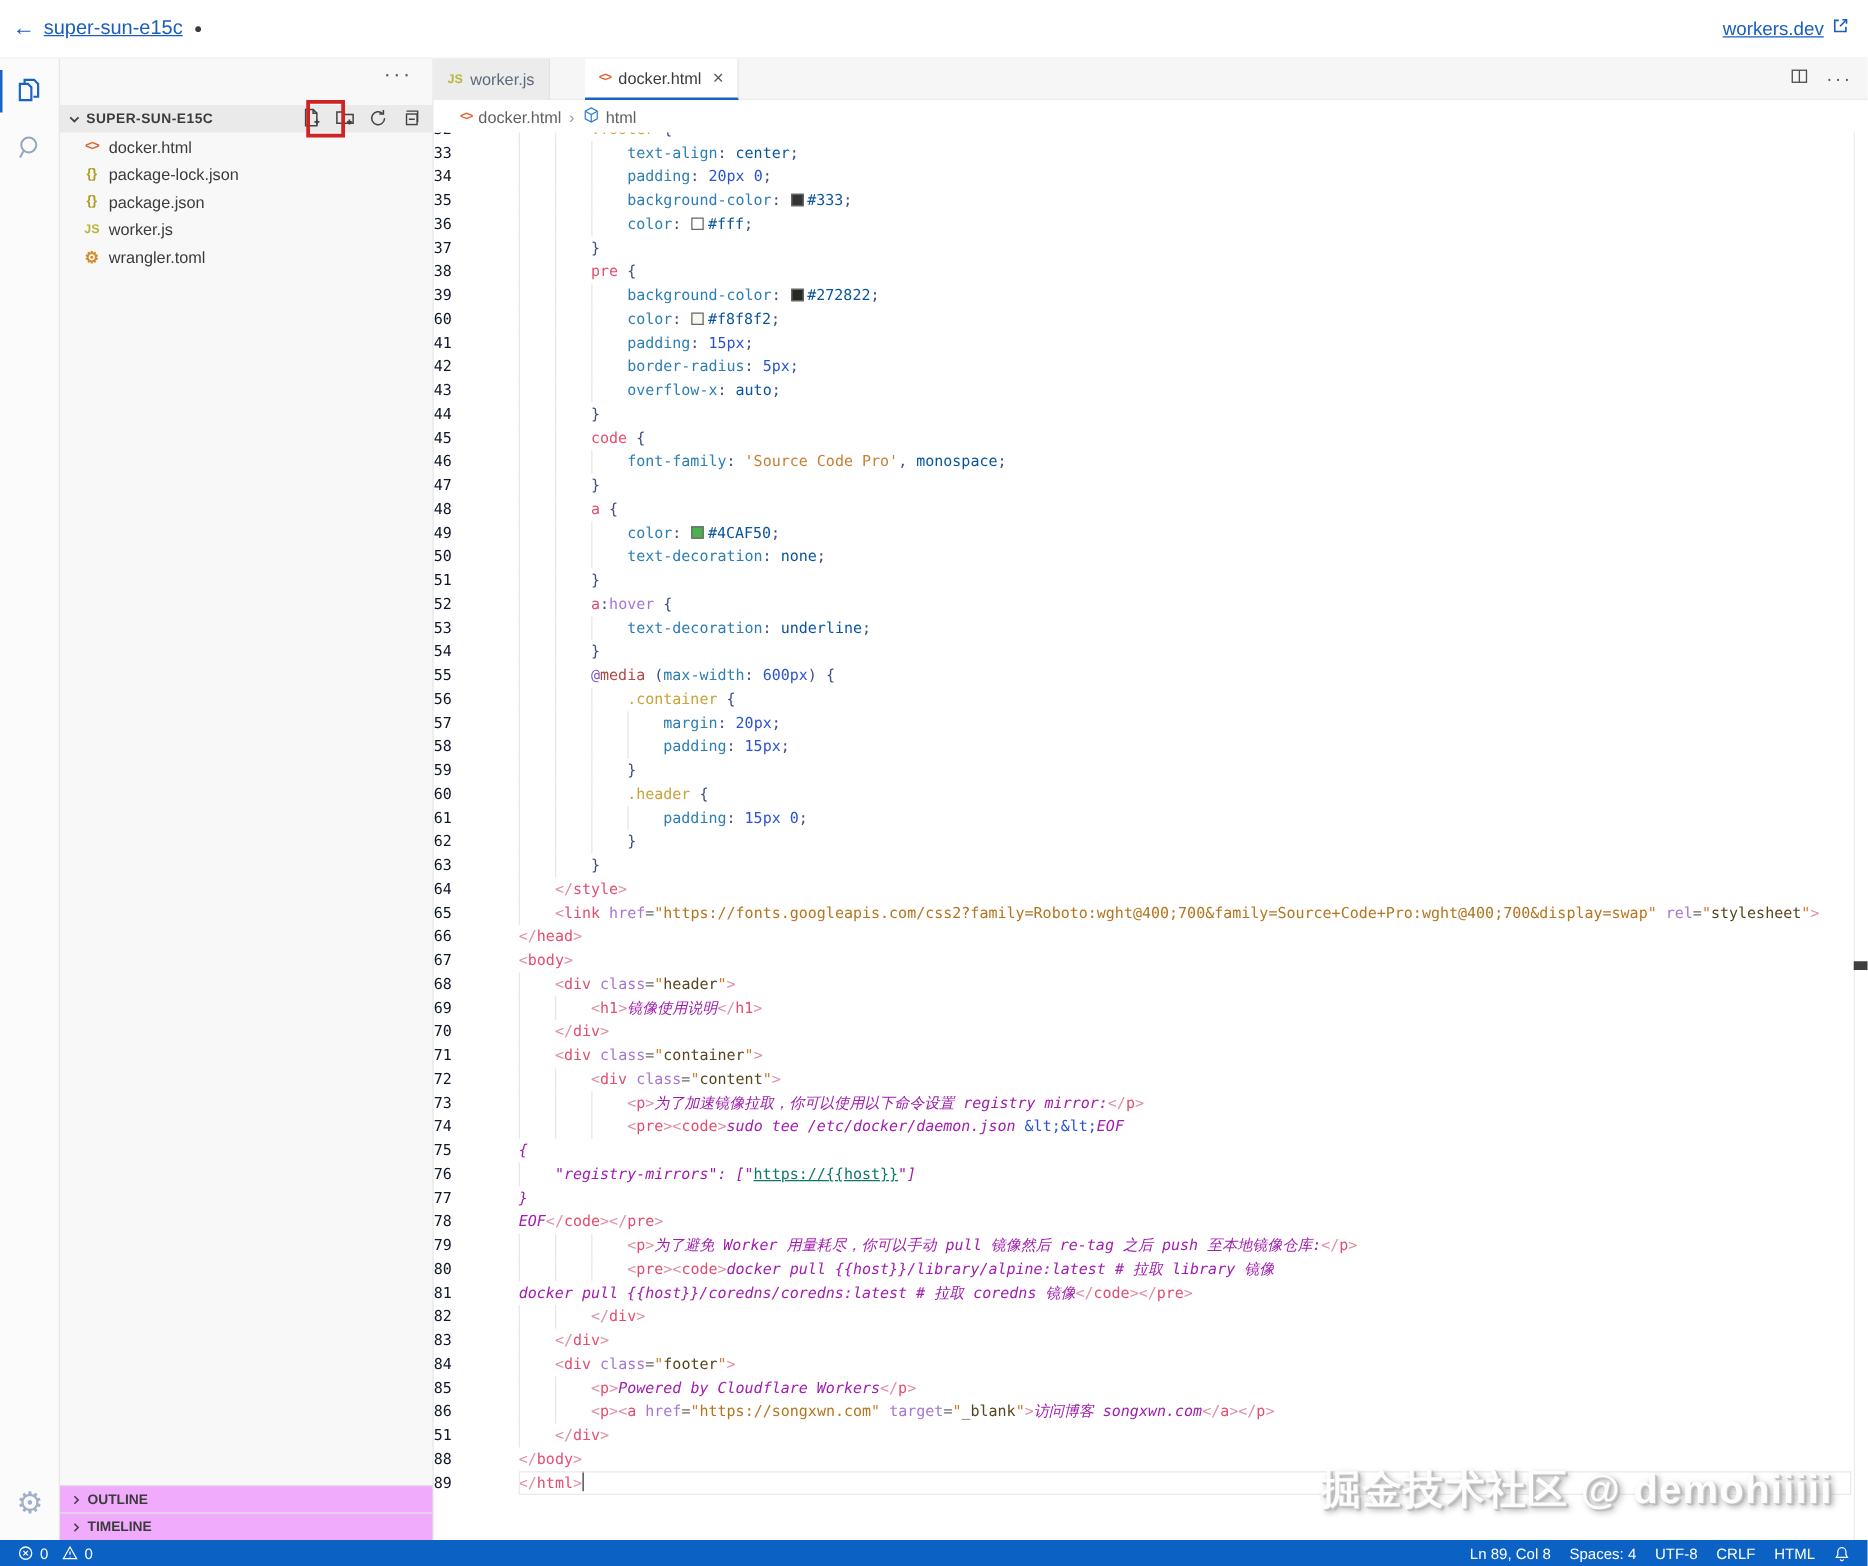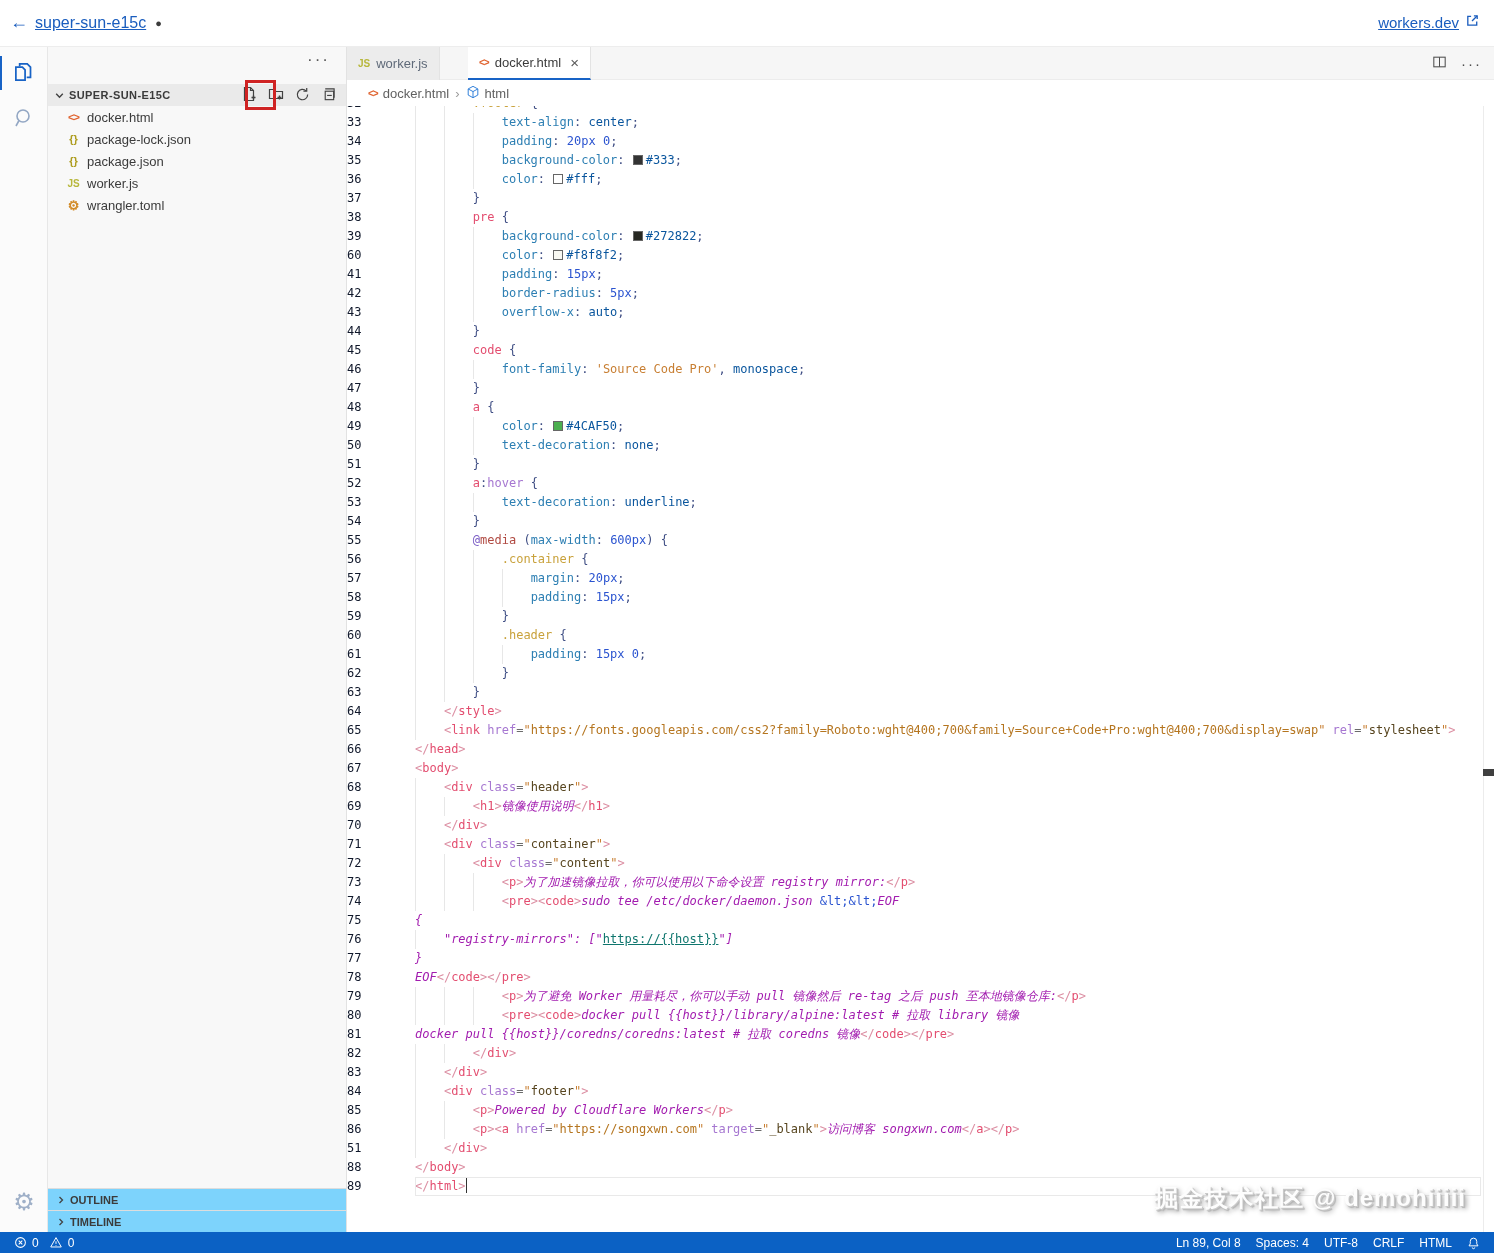--- a/index.html
+++ b/index.html
@@ -49,21 +49,21 @@
   .file-list { position:absolute; left:0; top:59px; width:100%; }
   .file-row { height:22px; display:flex; align-items:center; padding-left:17px; cursor:pointer;
               font-size:13px; color:#3b3b3b; }
   .file-icon { width:17px; display:inline-block; font-weight:bold; font-size:11px; margin-right:5px;
                text-align:center; }
   .ic-html { color:#e0632f; letter-spacing:-1px; }
   .ic-json { color:#ad9c1e; }
   .ic-js   { color:#b7b73b; font-size:10px; }
   .ic-toml { color:#d28b28; font-size:13px; }
 
-  .sb-bottom-row { position:absolute; left:0; width:100%; height:22px; background:#7dd3fc;
+  .sb-bottom-row { position:absolute; left:0; width:100%; height:22px; background:#f0abfc;
                    border-top:1px solid #ddd; display:flex; align-items:center; cursor:pointer; }
   .sb-outline { bottom:22px; }
   .sb-timeline { bottom:0; }
   .sb-bottom-row .lbl { font-size:11px; font-weight:bold; color:#3b3b3b; margin-left:4px; }
   .sb-bottom-row .chev { margin-left:8px; display:flex; }
 
   
   .editor { position:absolute; left:347px; top:0; right:0; bottom:0; background:#fff; }
   .tabbar { position:absolute; left:0; top:0; right:0; height:33px; background:#f6f6f6;
             border-bottom:1px solid #ececec; }
@@ -114,21 +114,21 @@
   .at2 { color:#b04a42; }
   .ent { color:#2b54d0; }
   .sw  { display:inline-block; width:10px; height:10px; border:1px solid #666; margin:0 3px 0 1px;
          vertical-align:-1px; }
   .cursor { display:inline-block; width:1.5px; height:16px; background:#333; vertical-align:-3px; }
 
   .vscroll { position:absolute; right:0; top:59px; width:11px; bottom:0; border-left:1px solid #ececec; }
   .vthumb { position:absolute; right:0; width:11px; height:7px; top:663px; background:#3f3f3f;
             cursor:pointer; }
 
-  .watermark { position:absolute; right:28px; bottom:18px; font-size:24px; font-weight:bold;
+  .watermark { position:absolute; right:28px; bottom:18px; font-size:32px; font-weight:bold;
                color:#fdfdfd; letter-spacing:1px;
                text-shadow:1px 1px 0 #c9c9c9, 2px 2px 1px #b5b5b5, 3px 3px 5px #9e9e9e;text-align:center; }
 
   
   .statusbar { position:absolute; left:0; bottom:0; width:100%; height:21px; background:#0b61c4;
                color:#fff; font-size:12px; display:flex; align-items:center; }
   .sb-left { display:flex; align-items:center; gap:5px; margin-left:14px; cursor:pointer; }
   .sb-right { margin-left:auto; display:flex; align-items:center; gap:15px; margin-right:14px; }
   .sb-item { cursor:pointer; }
   .sb-left svg, .sb-right svg { display:block; }

